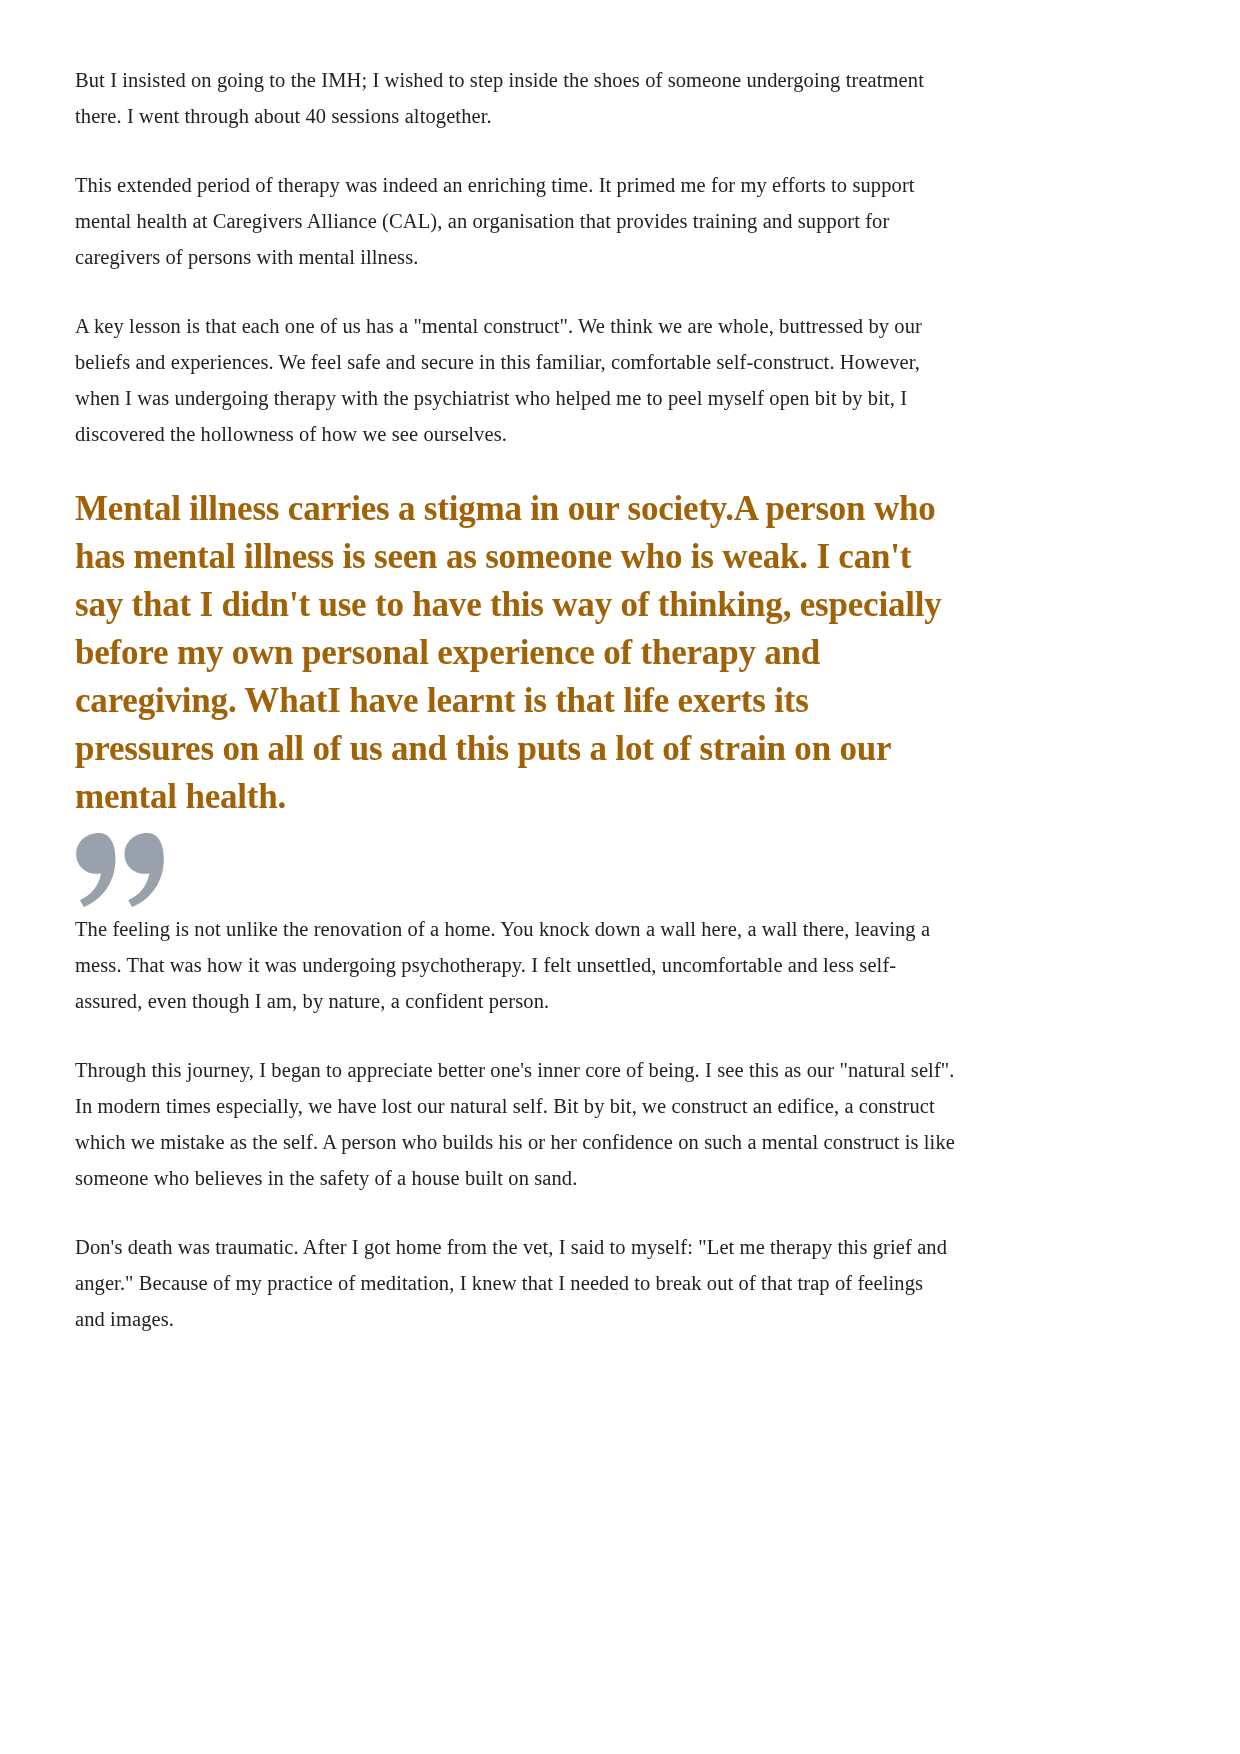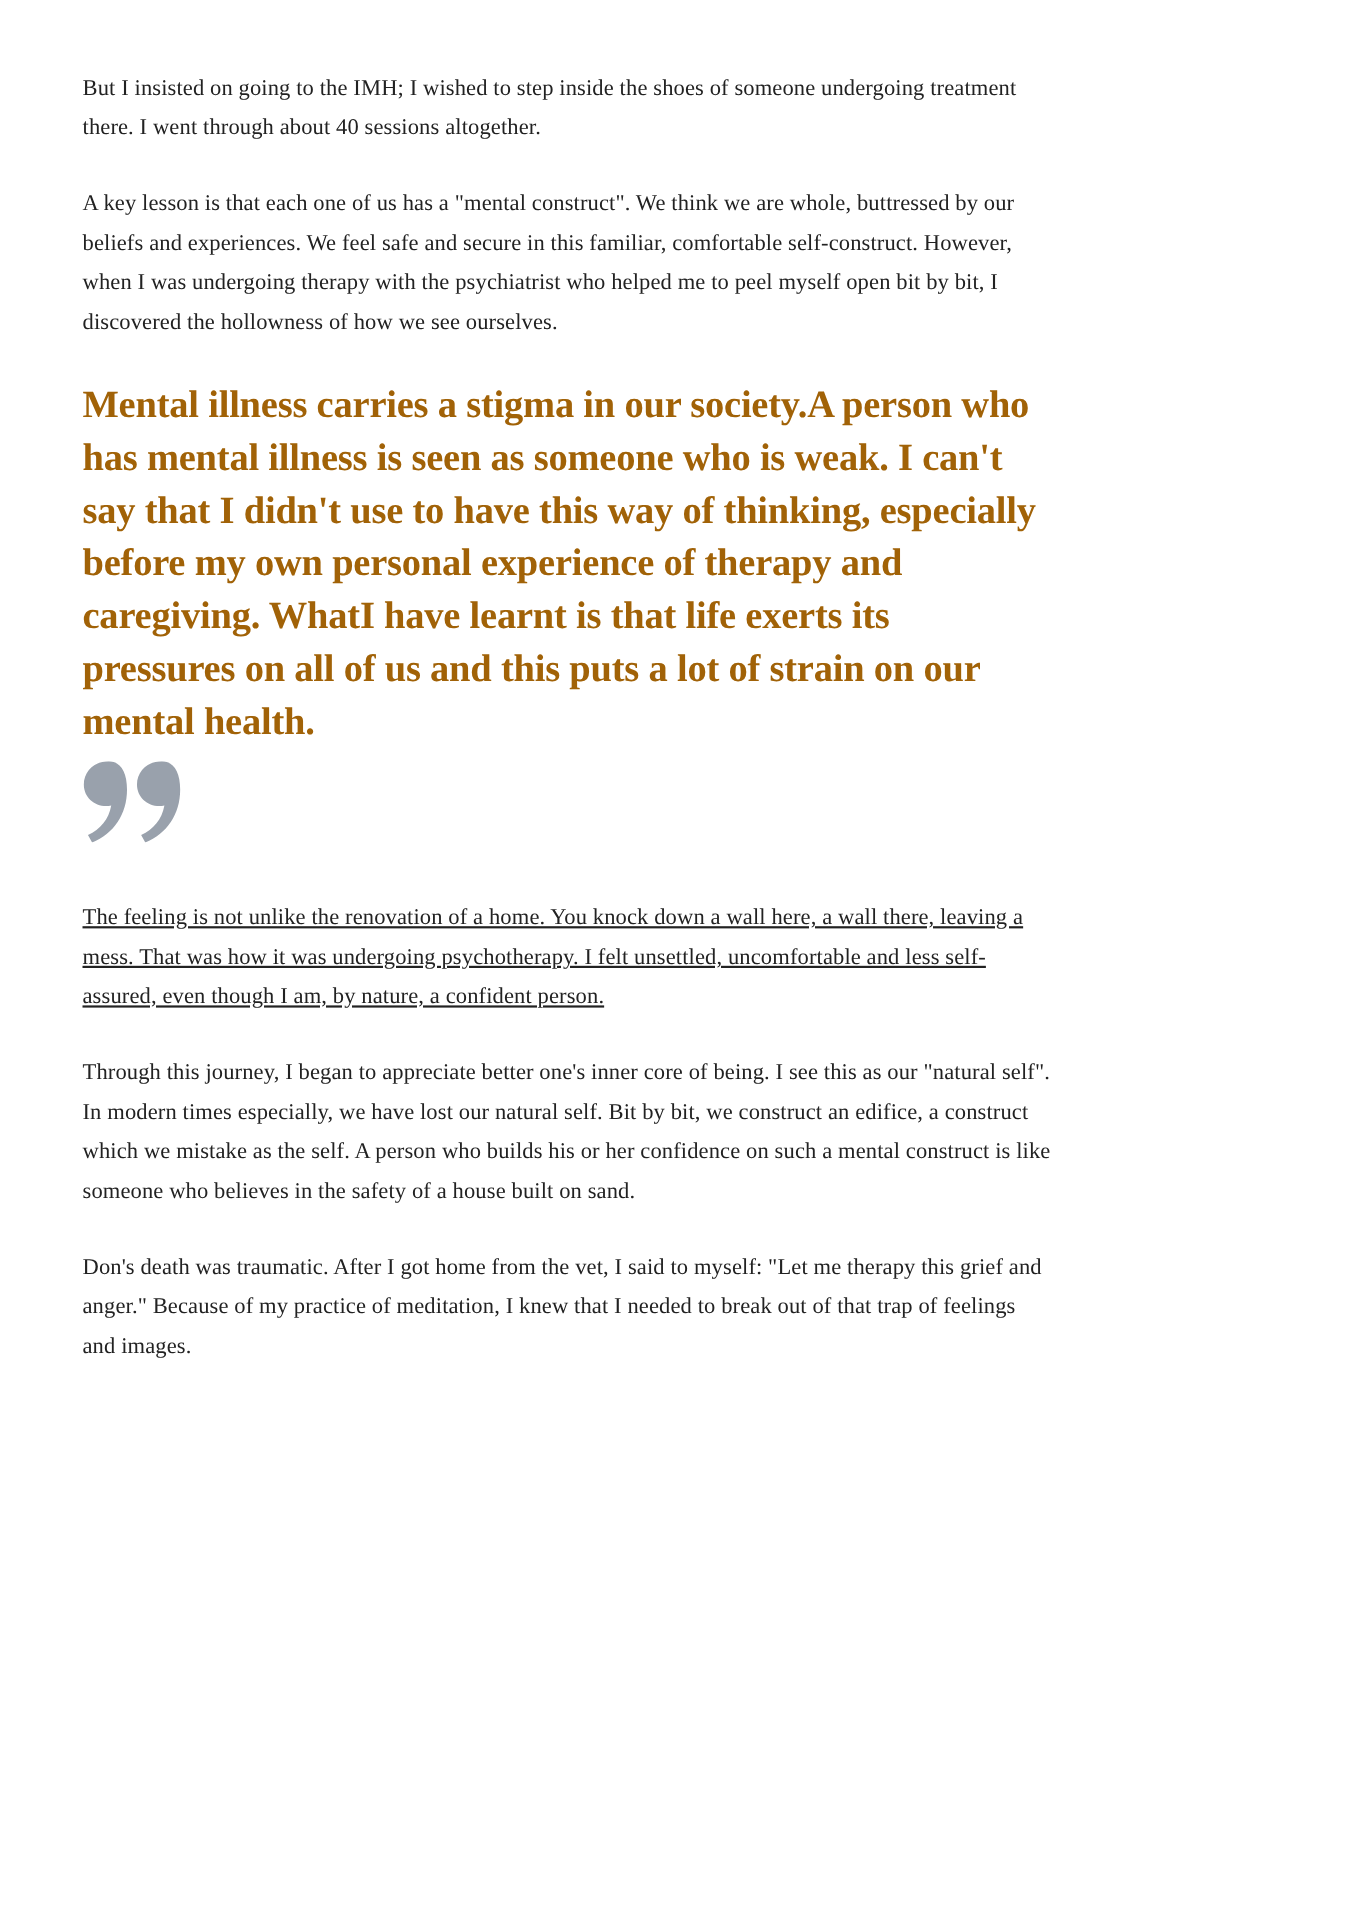--- a/index.html
+++ b/index.html
@@ -49,34 +49,33 @@
     margin-top: 12px;
     height: 78px;
     width: 100px;
   }
   .quote-mark svg {
     display: block;
     height: 74px;
     width: 90px;
   }
   .after-quote {
-    margin-top: 46px;
-    text-decoration: underline;
   }
   .extra-gap {
   }
 </style>
 </head>
 <body>
 
 <div class="page">
   <article class="article">
 
     <p class="body-p">But I insisted on going to the IMH; I wished to step inside the shoes of someone undergoing treatment there. I went through about 40 sessions altogether.</p>
 
+    <p class="body-p">This extended period of therapy was indeed an enriching time. It primed me for my efforts to support mental health at Caregivers Alliance (CAL), an organisation that provides training and support for caregivers of persons with mental illness.</p>
 
 
     <p class="body-p">A key lesson is that each one of us has a "mental construct". We think we are whole, buttressed by our beliefs and experiences. We feel safe and secure in this familiar, comfortable self-construct. However, when I was undergoing therapy with the psychiatrist who helped me to peel myself open bit by bit, I discovered the hollowness of how we see ourselves.</p>
 
     <blockquote class="pull-quote">
       <p class="pull-quote-text">Mental illness carries a stigma in our society.A person who has mental illness is seen as someone who is weak. I can't say that I didn't use to have this way of thinking, especially before my own personal experience of therapy and caregiving. WhatI have learnt is that life exerts its pressures on all of us and this puts a lot of strain on our mental health.</p>
       <span class="quote-mark">
         <svg viewBox="0 0 116 98" xmlns="http://www.w3.org/2000/svg" aria-hidden="true">
           <g fill="#99a1ac">
             <path d="M30 0 C13 0 0 12 0 28 C0 43 12 54 27 54 C29 54 31 53.8 33 53.3 C30 70 20 82 5 89 L10 98 C36 87 52 64 52 34 C52 13 44 0 30 0 Z"></path>

